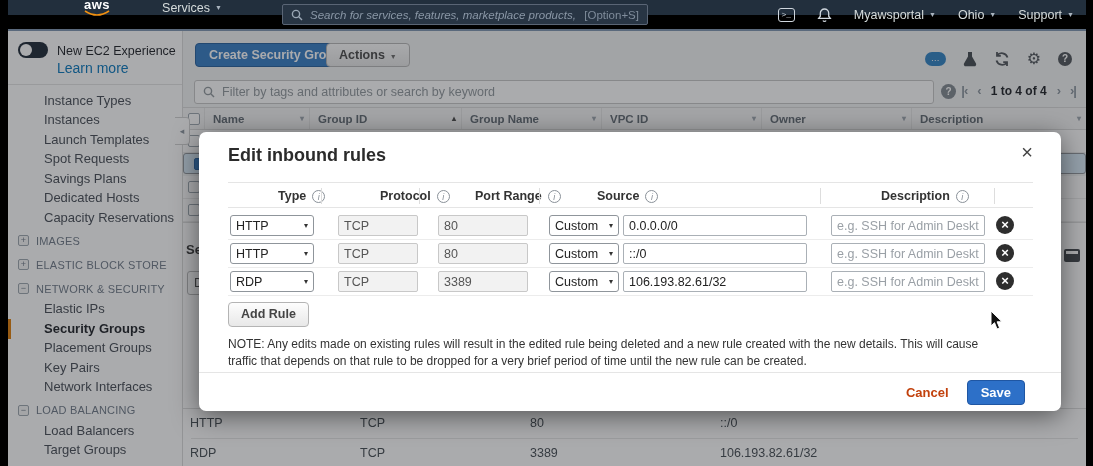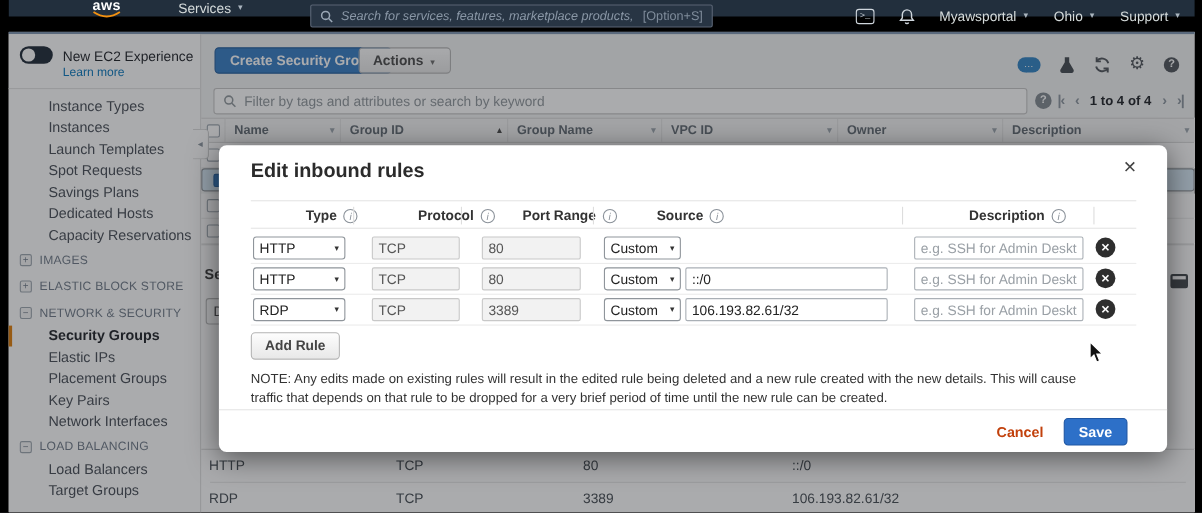--- a/index.html
+++ b/index.html
@@ -26,21 +26,21 @@
   #page { position:absolute; left:8px; top:29px; width:1078px; height:437px; background:#f2f3f3;
           border-top:2px solid #7b92ad; }
 
   
   #sidebar { position:absolute; left:0; top:0; width:175px; height:100%; background:#fff;
              border-right:1px solid #d9d9d9; font-size:13px; color:#414750; }
   .sb-toggle-row { display:flex; align-items:flex-end; gap:9px; padding:11px 0 0 10px; }
   .toggle-pill { width:30px; height:16px; border-radius:9px; background:#17222f; position:relative; cursor:pointer; }
   .toggle-knob { position:absolute; left:2px; top:2px; width:12px; height:12px; border-radius:50%; background:#fff; }
   .sb-toggle-label { font-size:12.5px; color:#16191f; }
-  .sb-learn { margin:2px 0 8px 49px; font-size:11px; color:#0073bb; cursor:pointer; }
+  .sb-learn { margin:2px 0 8px 49px; font-size:14px; color:#0073bb; cursor:pointer; }
   .sb-div { border-top:1px solid #e3e3e3; margin:0 0 6px 0; }
   .sb-item { padding:2.5px 0 2.5px 36px; line-height:14.5px; cursor:pointer; }
   .sb-sec { display:flex; align-items:center; gap:7px; padding:7px 0 5px 10px; color:#6b7684;
             font-size:11px; letter-spacing:.2px; cursor:pointer; }
   .pm { width:11px; height:11px; border:1px solid #9aa3ac; border-radius:2px; font-size:9px; line-height:9px;
         text-align:center; color:#6b7684; background:#f6f6f6; }
   .sb-item.active { font-weight:bold; color:#16191f; border-left:3px solid #e07b00; padding-left:33px; }
   #collapse-tab { position:absolute; left:167px; top:86px; width:15px; height:28px; background:#fff;
                   border:1px solid #cfcfcf; border-left:none; border-radius:0 4px 4px 0; color:#87919b;
                   font-size:9px; display:flex; align-items:center; justify-content:center; cursor:pointer; z-index:5; }
@@ -205,22 +205,22 @@
         <span>IMAGES</span>
       </div>
       <div class="sb-sec">
         <span class="pm">+</span>
         <span>ELASTIC BLOCK STORE</span>
       </div>
       <div class="sb-sec">
         <span class="pm">−</span>
         <span>NETWORK &amp; SECURITY</span>
       </div>
+      <div class="sb-item">Elastic IPs</div>
       <div class="sb-item active">Security Groups</div>
-      <div class="sb-item">Elastic IPs</div>
       <div class="sb-item">Placement Groups</div>
       <div class="sb-item">Key Pairs</div>
       <div class="sb-item">Network Interfaces</div>
       <div class="sb-sec">
         <span class="pm">−</span>
         <span>LOAD BALANCING</span>
       </div>
       <div class="sb-item">Load Balancers</div>
       <div class="sb-item">Target Groups</div>
     </aside>
@@ -376,20 +376,21 @@
       <div class="sel" style="left:31px;width:84px">
           <span class="v">HTTP</span>
           <span class="sel-caret">▾</span>
         </div>
       <input class="min dis" style="left: 139px; width: 80px;" value="TCP">
       <input class="min dis" style="left: 239px; width: 90px;" value="80">
       <div class="sel" style="left:350px;width:70px">
           <span class="v">Custom</span>
           <span class="sel-caret">▾</span>
         </div>
+      <input class="min" style="left: 424px; width: 184px;" value="0.0.0.0/0">
       <input class="min" style="left: 632px; width: 154px;" placeholder="e.g. SSH for Admin Desktop">
       <span class="del" style="left:797px">×</span>
     </div>
     <div class="mrow-line" style="top:107px"></div>
 
     <div class="mrow" style="top:108px">
       <div class="sel" style="left:31px;width:84px">
           <span class="v">HTTP</span>
           <span class="sel-caret">▾</span>
         </div>

